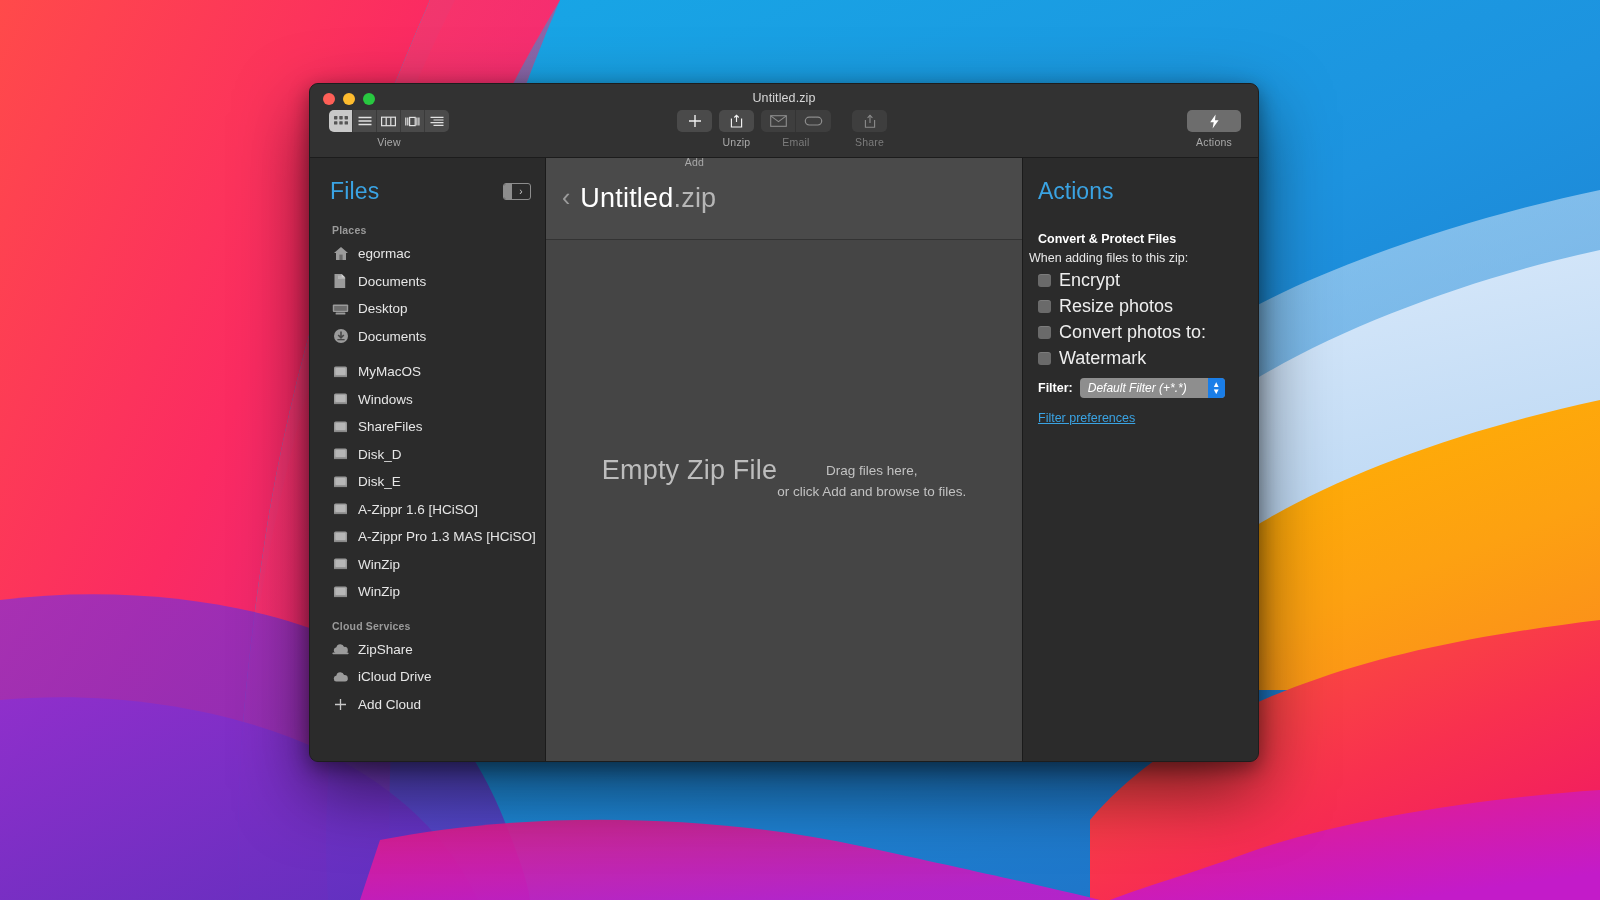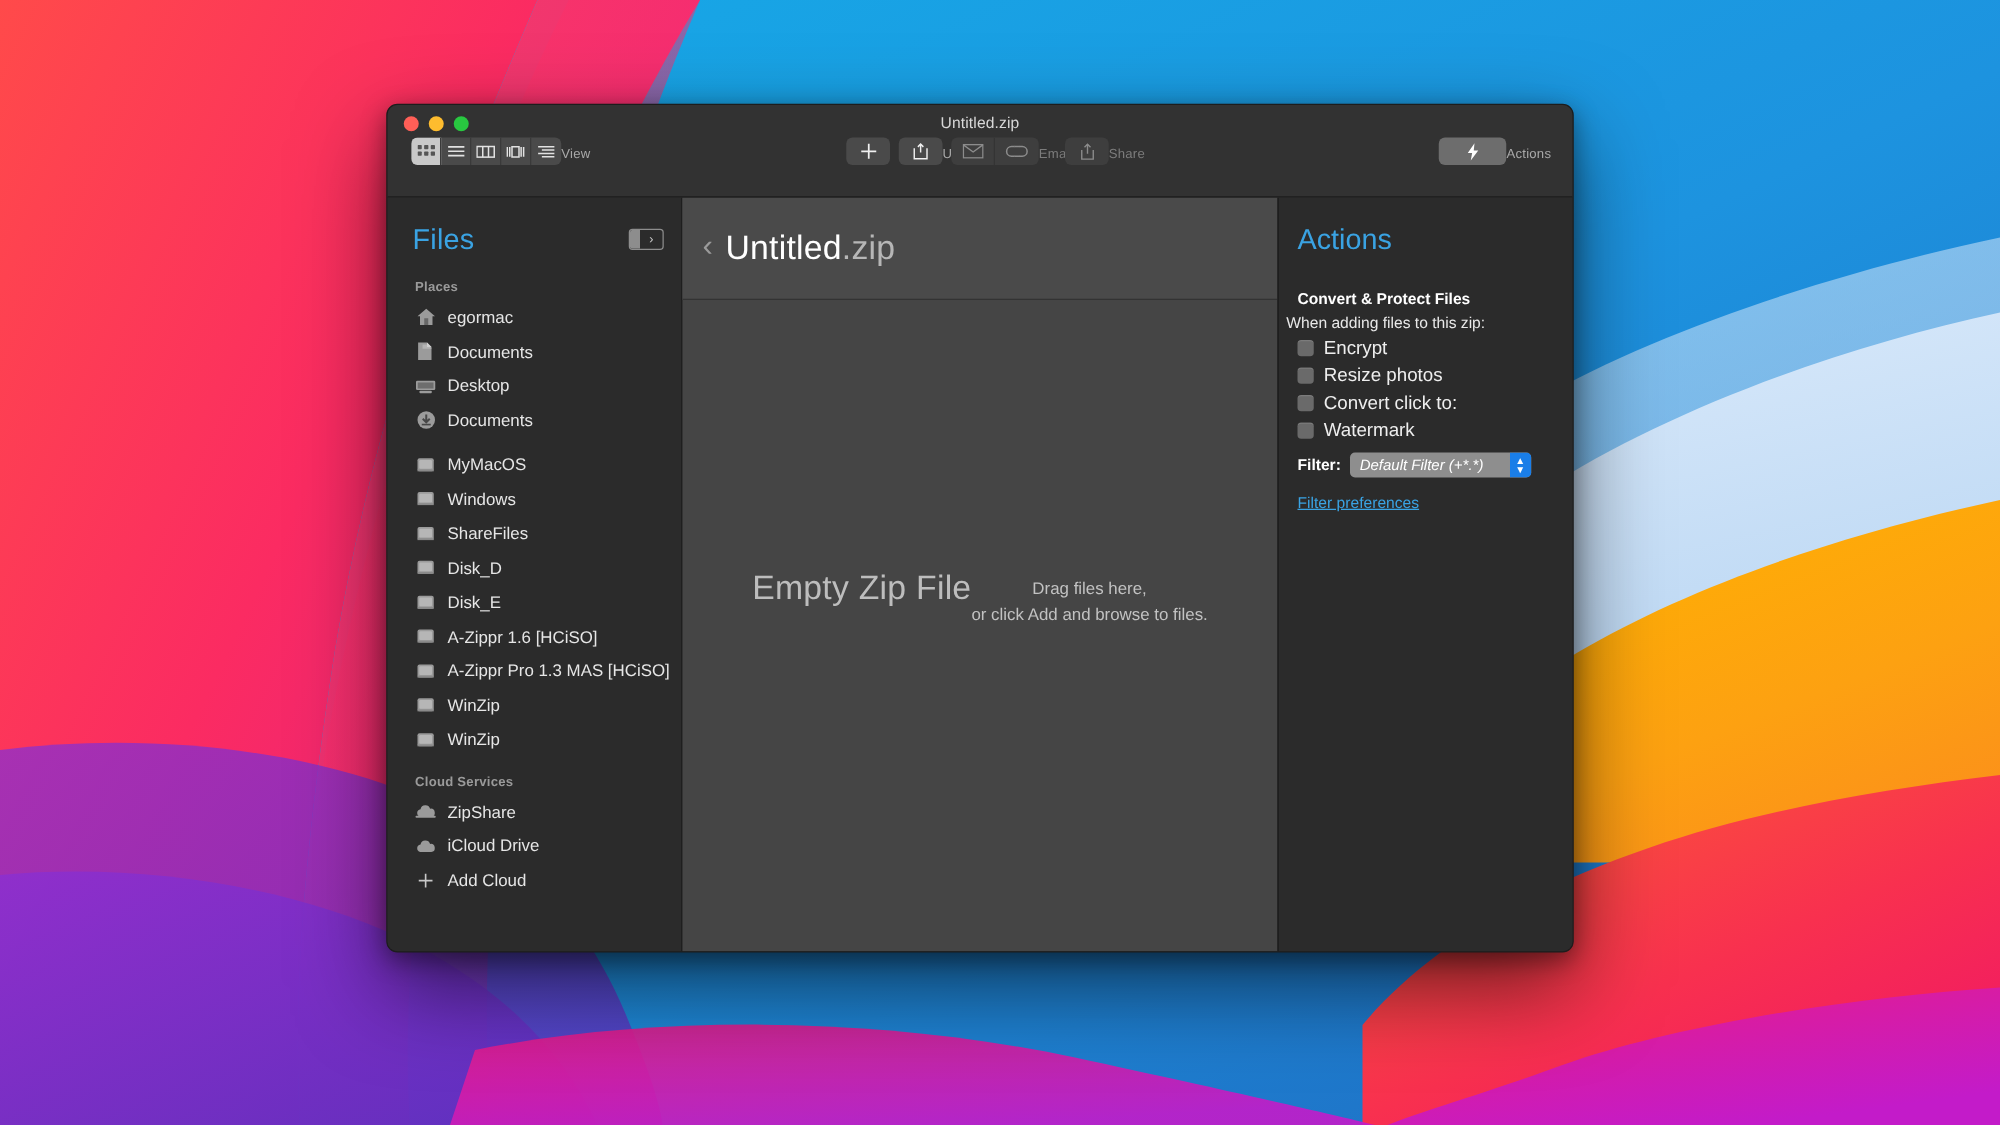--- a/index.html
+++ b/index.html
@@ -40,21 +40,21 @@
   .light.yellow { background: #febc2e; }
   .light.green { background: #28c840; }
 
   .win-title {
     position: absolute; top: 7px; left: 0; right: 0;
     text-align: center;
     font-size: 12.5px; color: #d8d8d8; letter-spacing: .1px;
   }
 
   
-  .tb-group { position: absolute; top: 26px; display: flex; align-items: center; }
+  .tb-group { position: absolute; top: 26px; display: flex; flex-direction: column; align-items: center; }
   .tb-label { font-size: 10.5px; color: #a9a9a9; margin-top: 4px; letter-spacing: .2px; }
   .tb-label.dim { color: #7c7c7c; }
 
   .seg {
     display: flex; background: #4a4a4a; border-radius: 5px; overflow: hidden;
     height: 22px;
   }
   .seg .cell {
     width: 24px; display: flex; align-items: center; justify-content: center;
     border-right: 1px solid #3a3a3a; cursor: default;
@@ -118,21 +118,21 @@
   
   .actions {
     width: 236px; flex: none; background: #2b2b2b;
     border-left: 1px solid #1b1b1b; padding: 20px 0 0 0;
   }
   .ac-title { font-size: 23px; color: #3aa3e3; font-weight: 300; padding: 0 0 0 15px; }
   .ac-h { font-size: 12.5px; color: #ffffff; font-weight: bold; padding: 27px 0 0 15px; }
   .ac-sub { font-size: 12.5px; color: #e8e8e8; padding: 5px 0 0 6px; }
   .ac-row { display: flex; align-items: center; gap: 8px; padding: 5px 0 0 15px; }
   .cb { width: 13px; height: 13px; border-radius: 3px; background: #6a6a6a; flex: none; box-shadow: inset 0 1px 0 rgba(255,255,255,.12); }
-  .ac-row .t { font-size: 15px; color: #eeeeee; text-align: center; }
+  .ac-row .t { font-size: 18px; color: #eeeeee; text-align: center; }
   .filter-row { display: flex; align-items: center; gap: 7px; padding: 9px 0 0 15px; }
   .filter-lbl { font-size: 12.5px; color: #ffffff; font-weight: bold; }
   .select {
     display: flex; align-items: center; height: 20px;
     background: #8e8e8e; border-radius: 4px; overflow: hidden;
     min-width: 145px;
   }
   .select .val { flex: 1; font-size: 12px; color: #ffffff; padding: 0 8px; white-space: nowrap; font-style: italic; }
   .select .arrows {
     width: 17px; align-self: stretch; background: #1a7ee8;
@@ -545,21 +545,21 @@
       <div class="ac-row">
         <span class="cb"></span>
         <span class="t">Encrypt</span>
       </div>
       <div class="ac-row">
         <span class="cb"></span>
         <span class="t">Resize photos</span>
       </div>
       <div class="ac-row">
         <span class="cb"></span>
-        <span class="t">Convert click to:</span>
+        <span class="t">Convert photos to:</span>
       </div>
       <div class="ac-row">
         <span class="cb"></span>
         <span class="t">Watermark</span>
       </div>
 
       <div class="filter-row">
         <span class="filter-lbl">Filter:</span>
         <span class="select">
           <span class="val">Default Filter (+*.*)</span>

